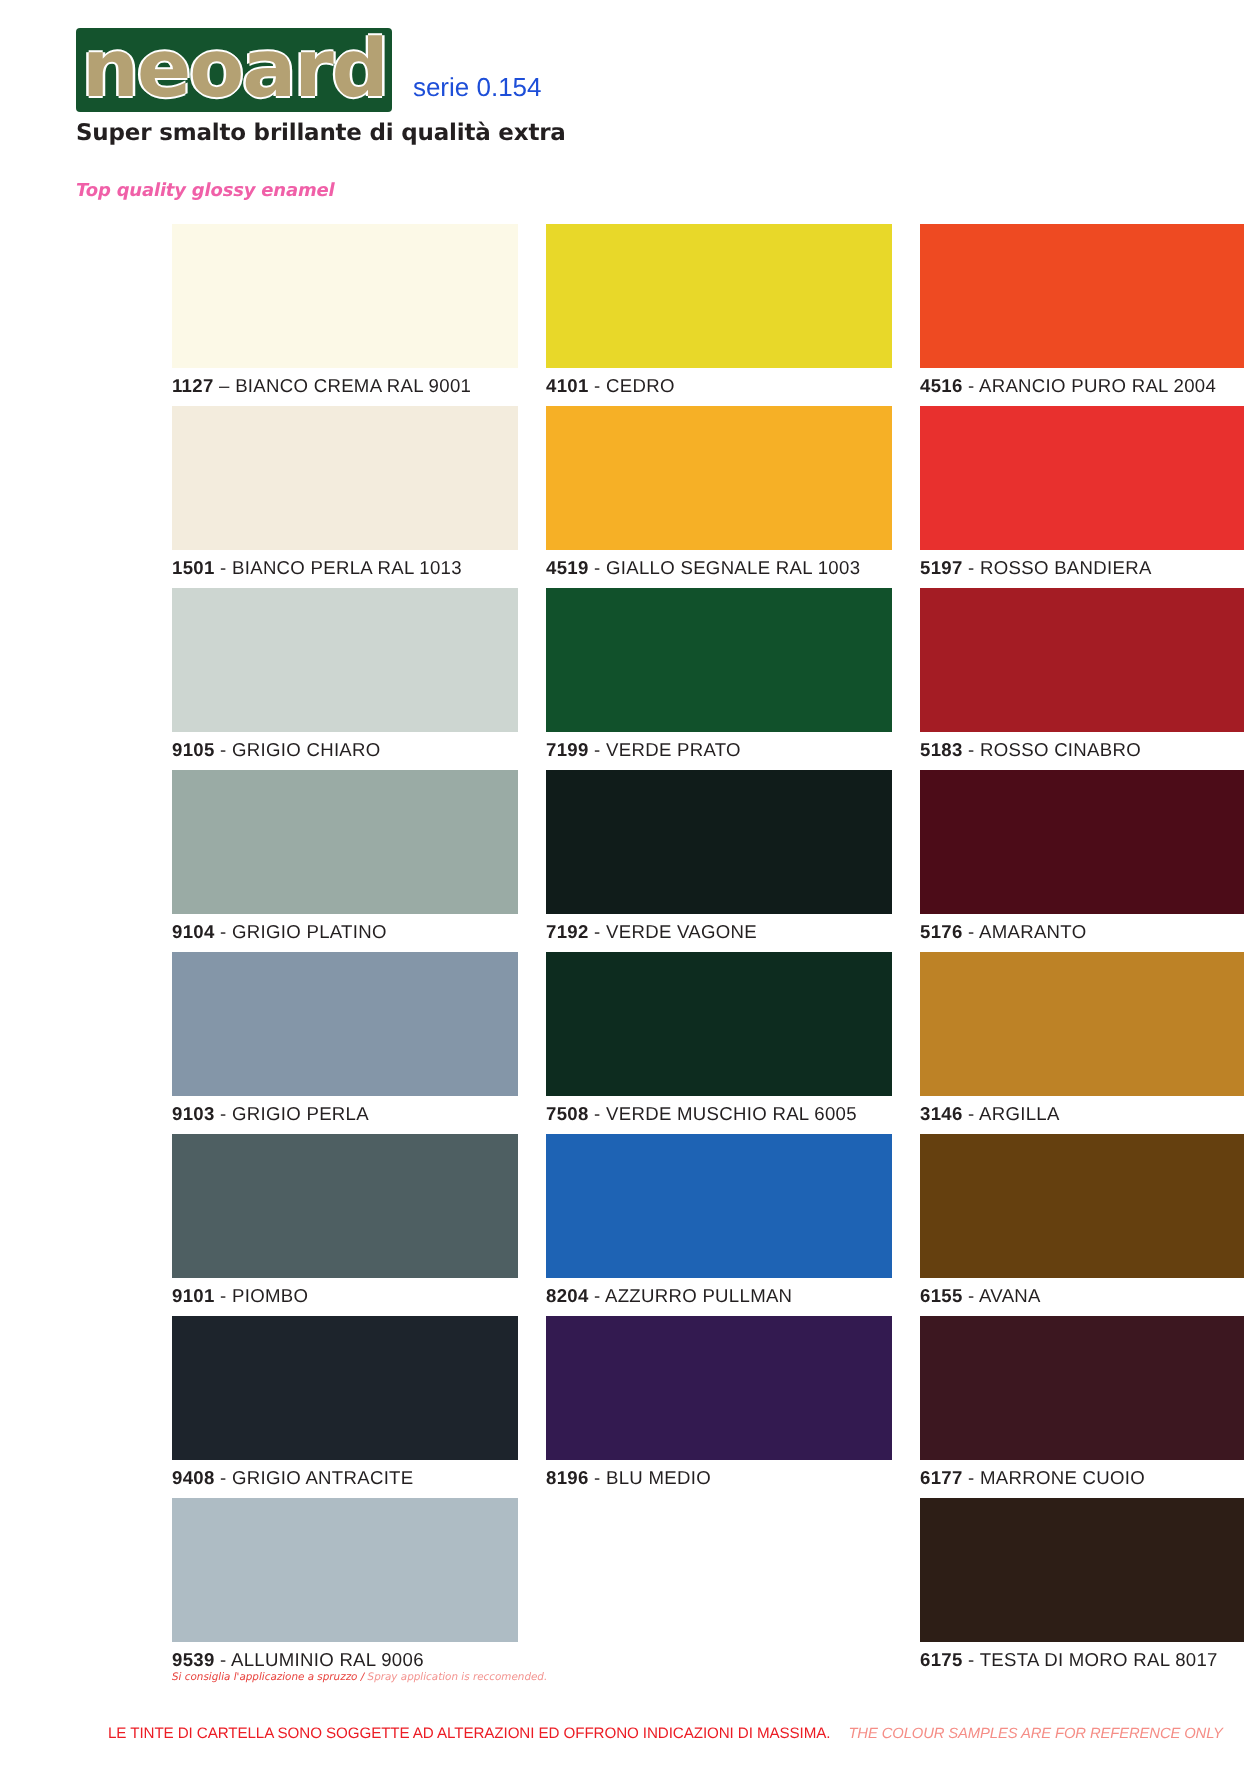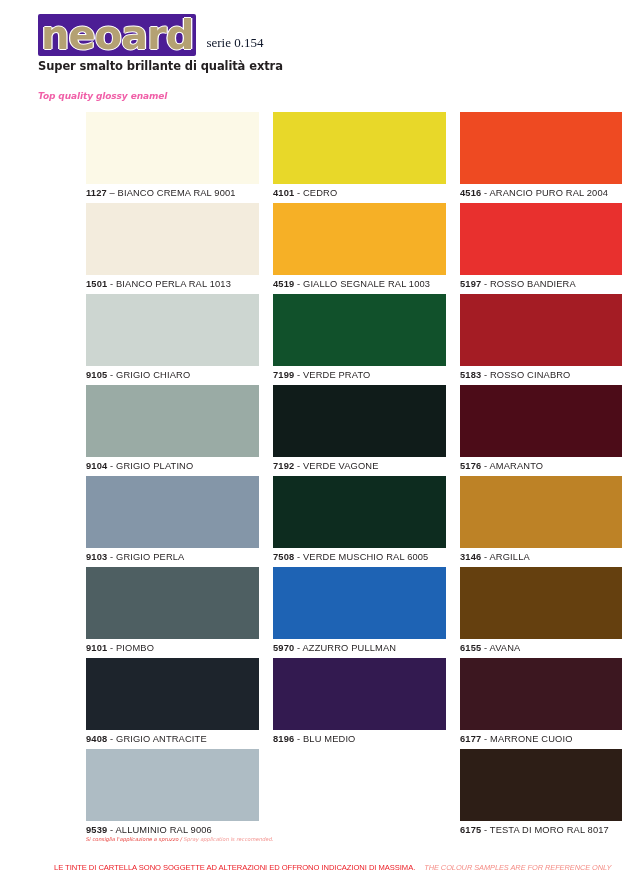--- a/index.html
+++ b/index.html
@@ -35,29 +35,29 @@
     line-height: 40px;
     letter-spacing: -1px;
     color: #b4a173;
     -webkit-text-stroke: 0px;
     text-shadow:
        1.2px 0 0 #ffffff,
       -1.2px 0 0 #ffffff,
        0 1.2px 0 #ffffff,
        0 -1.2px 0 #ffffff;
     padding: 1px 3px 1px 3px;
-    background: #4c1d95;
+    background: #14532d;
     border-radius: 2px;
     display: inline-block;
     box-sizing: border-box;
   }
   #serie-label {
-    font-family: Liberation Serif, serif;
+    font-family: Liberation Sans, sans-serif;
     font-size: 13px;
-    color: #0f172a;
+    color: #1d4ed8;
     padding-bottom: 5px;
     white-space: nowrap;
   }
   #subtitle-it {
     margin-top: 3px;
     font-family: "DejaVu Sans", sans-serif;
     font-weight: bold;
     font-size: 11.5px;
     color: #231f20;
     letter-spacing: -0.1px;
@@ -213,21 +213,21 @@
       <div class="swatch-cell">
         <div class="swatch-chip" style="background: rgb(16, 28, 26);"></div>
         <div class="swatch-label"><span class="code">7192</span> - VERDE VAGONE</div>
       </div>
       <div class="swatch-cell">
         <div class="swatch-chip" style="background: rgb(13, 44, 31);"></div>
         <div class="swatch-label"><span class="code">7508</span> - VERDE MUSCHIO RAL 6005</div>
       </div>
       <div class="swatch-cell">
         <div class="swatch-chip" style="background: rgb(30, 99, 180);"></div>
-        <div class="swatch-label"><span class="code">5970</span> - AZZURRO PULLMAN</div>
+        <div class="swatch-label"><span class="code">8204</span> - AZZURRO PULLMAN</div>
       </div>
       <div class="swatch-cell">
         <div class="swatch-chip" style="background: rgb(51, 26, 80);"></div>
         <div class="swatch-label"><span class="code">8196</span> - BLU MEDIO</div>
       </div>
     </div>
     <div class="swatch-column">
       <div class="swatch-cell">
         <div class="swatch-chip" style="background: rgb(238, 74, 34);"></div>
         <div class="swatch-label"><span class="code">4516</span> - ARANCIO PURO RAL 2004</div>

